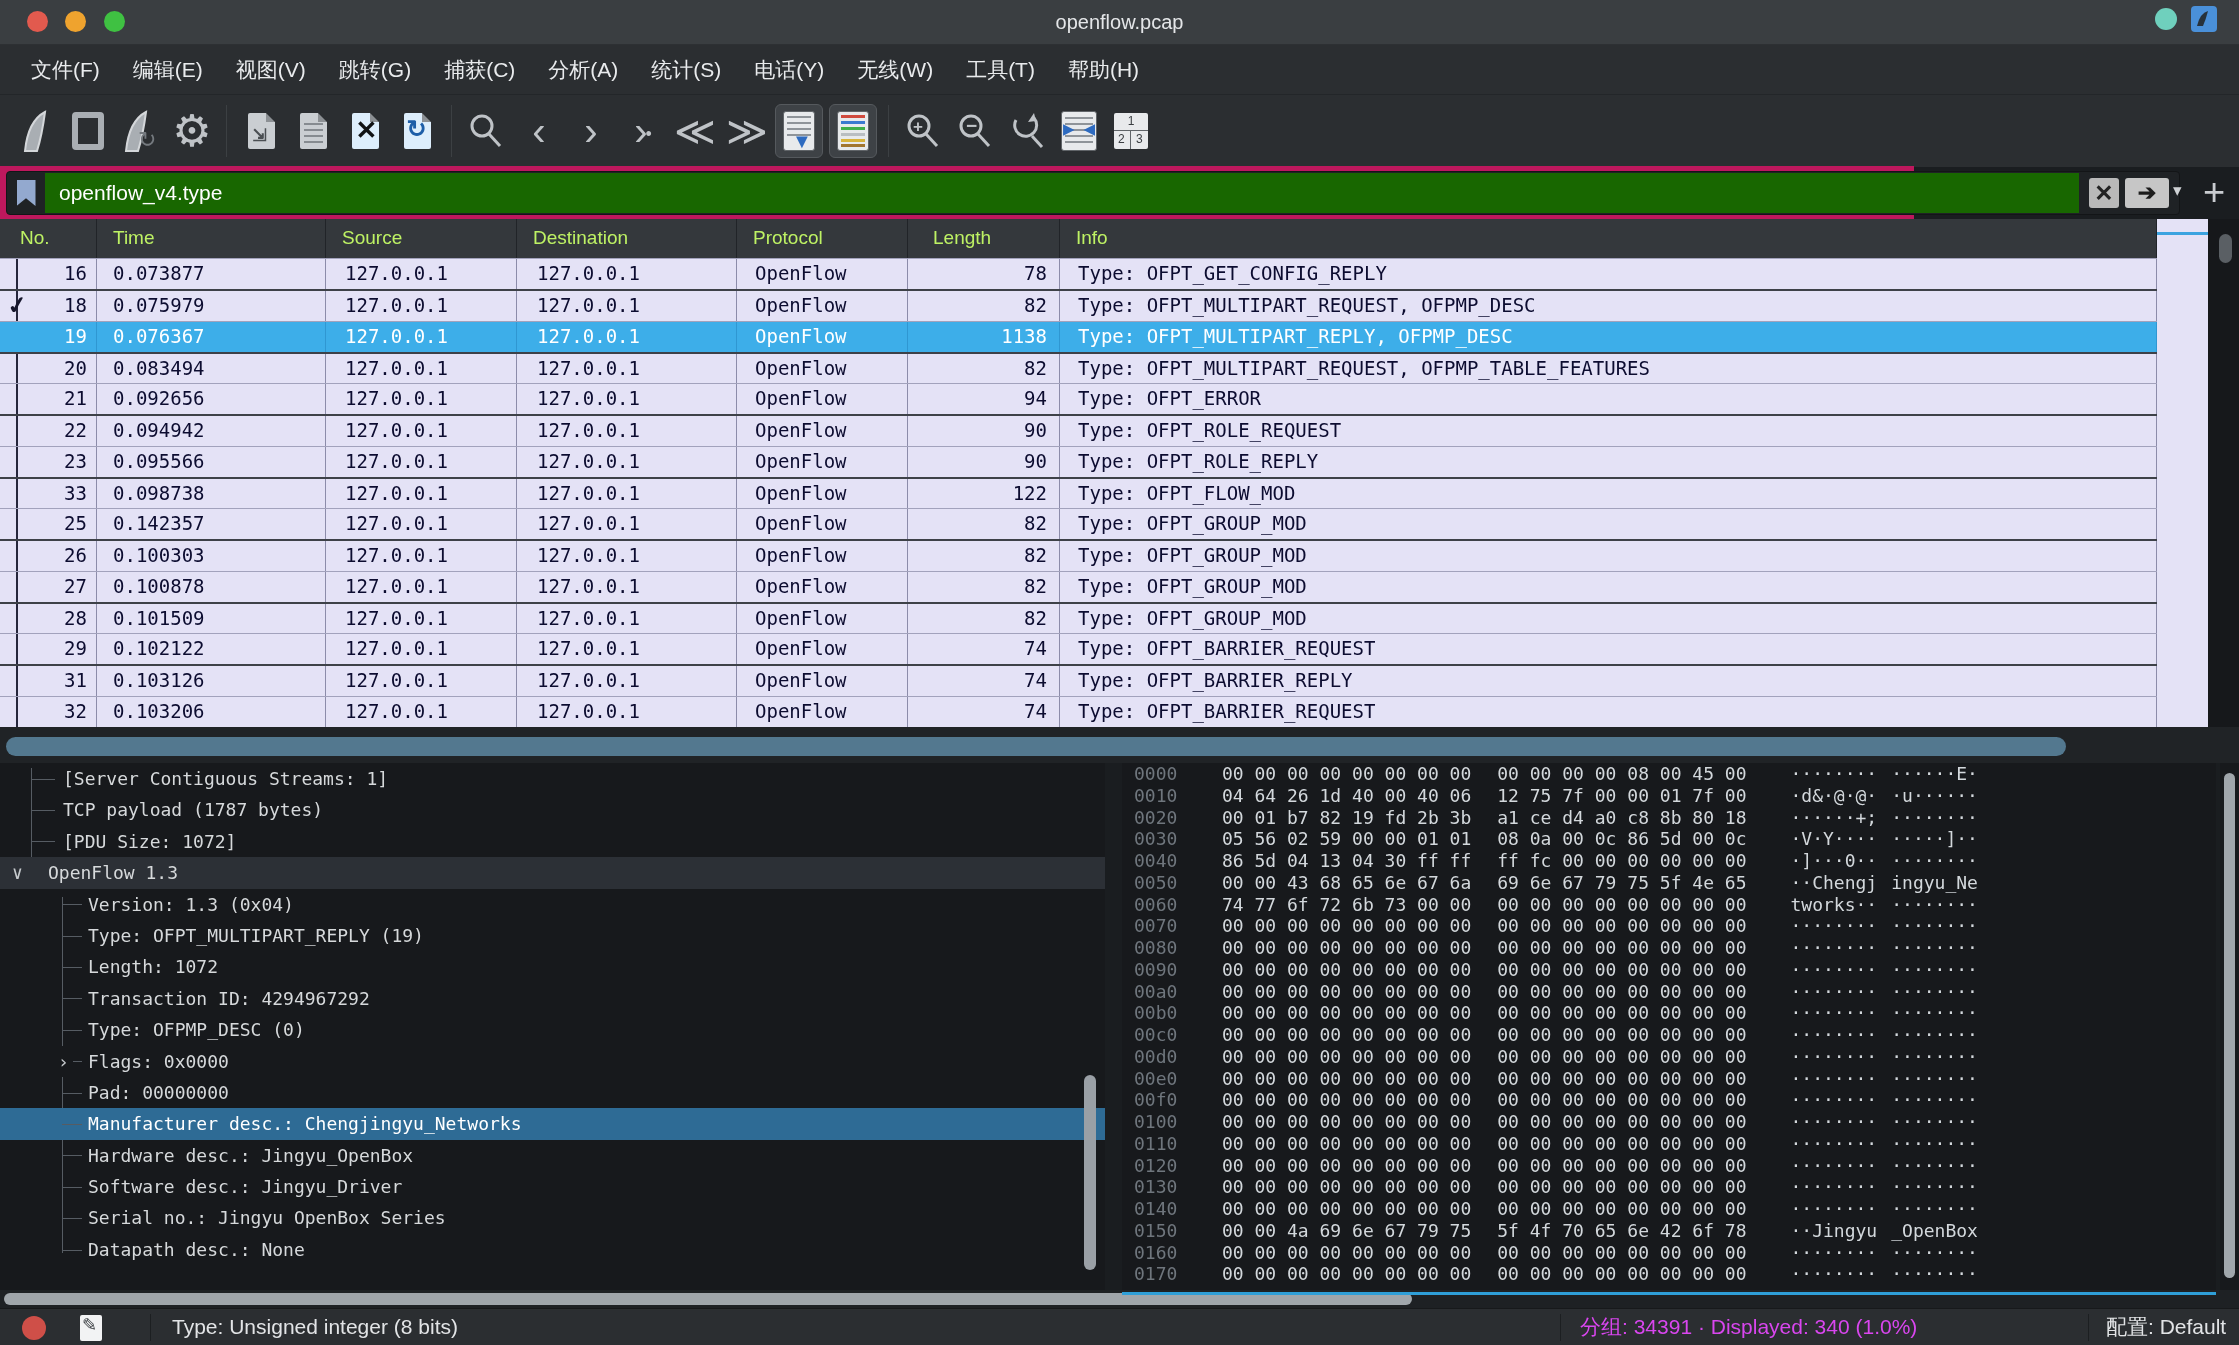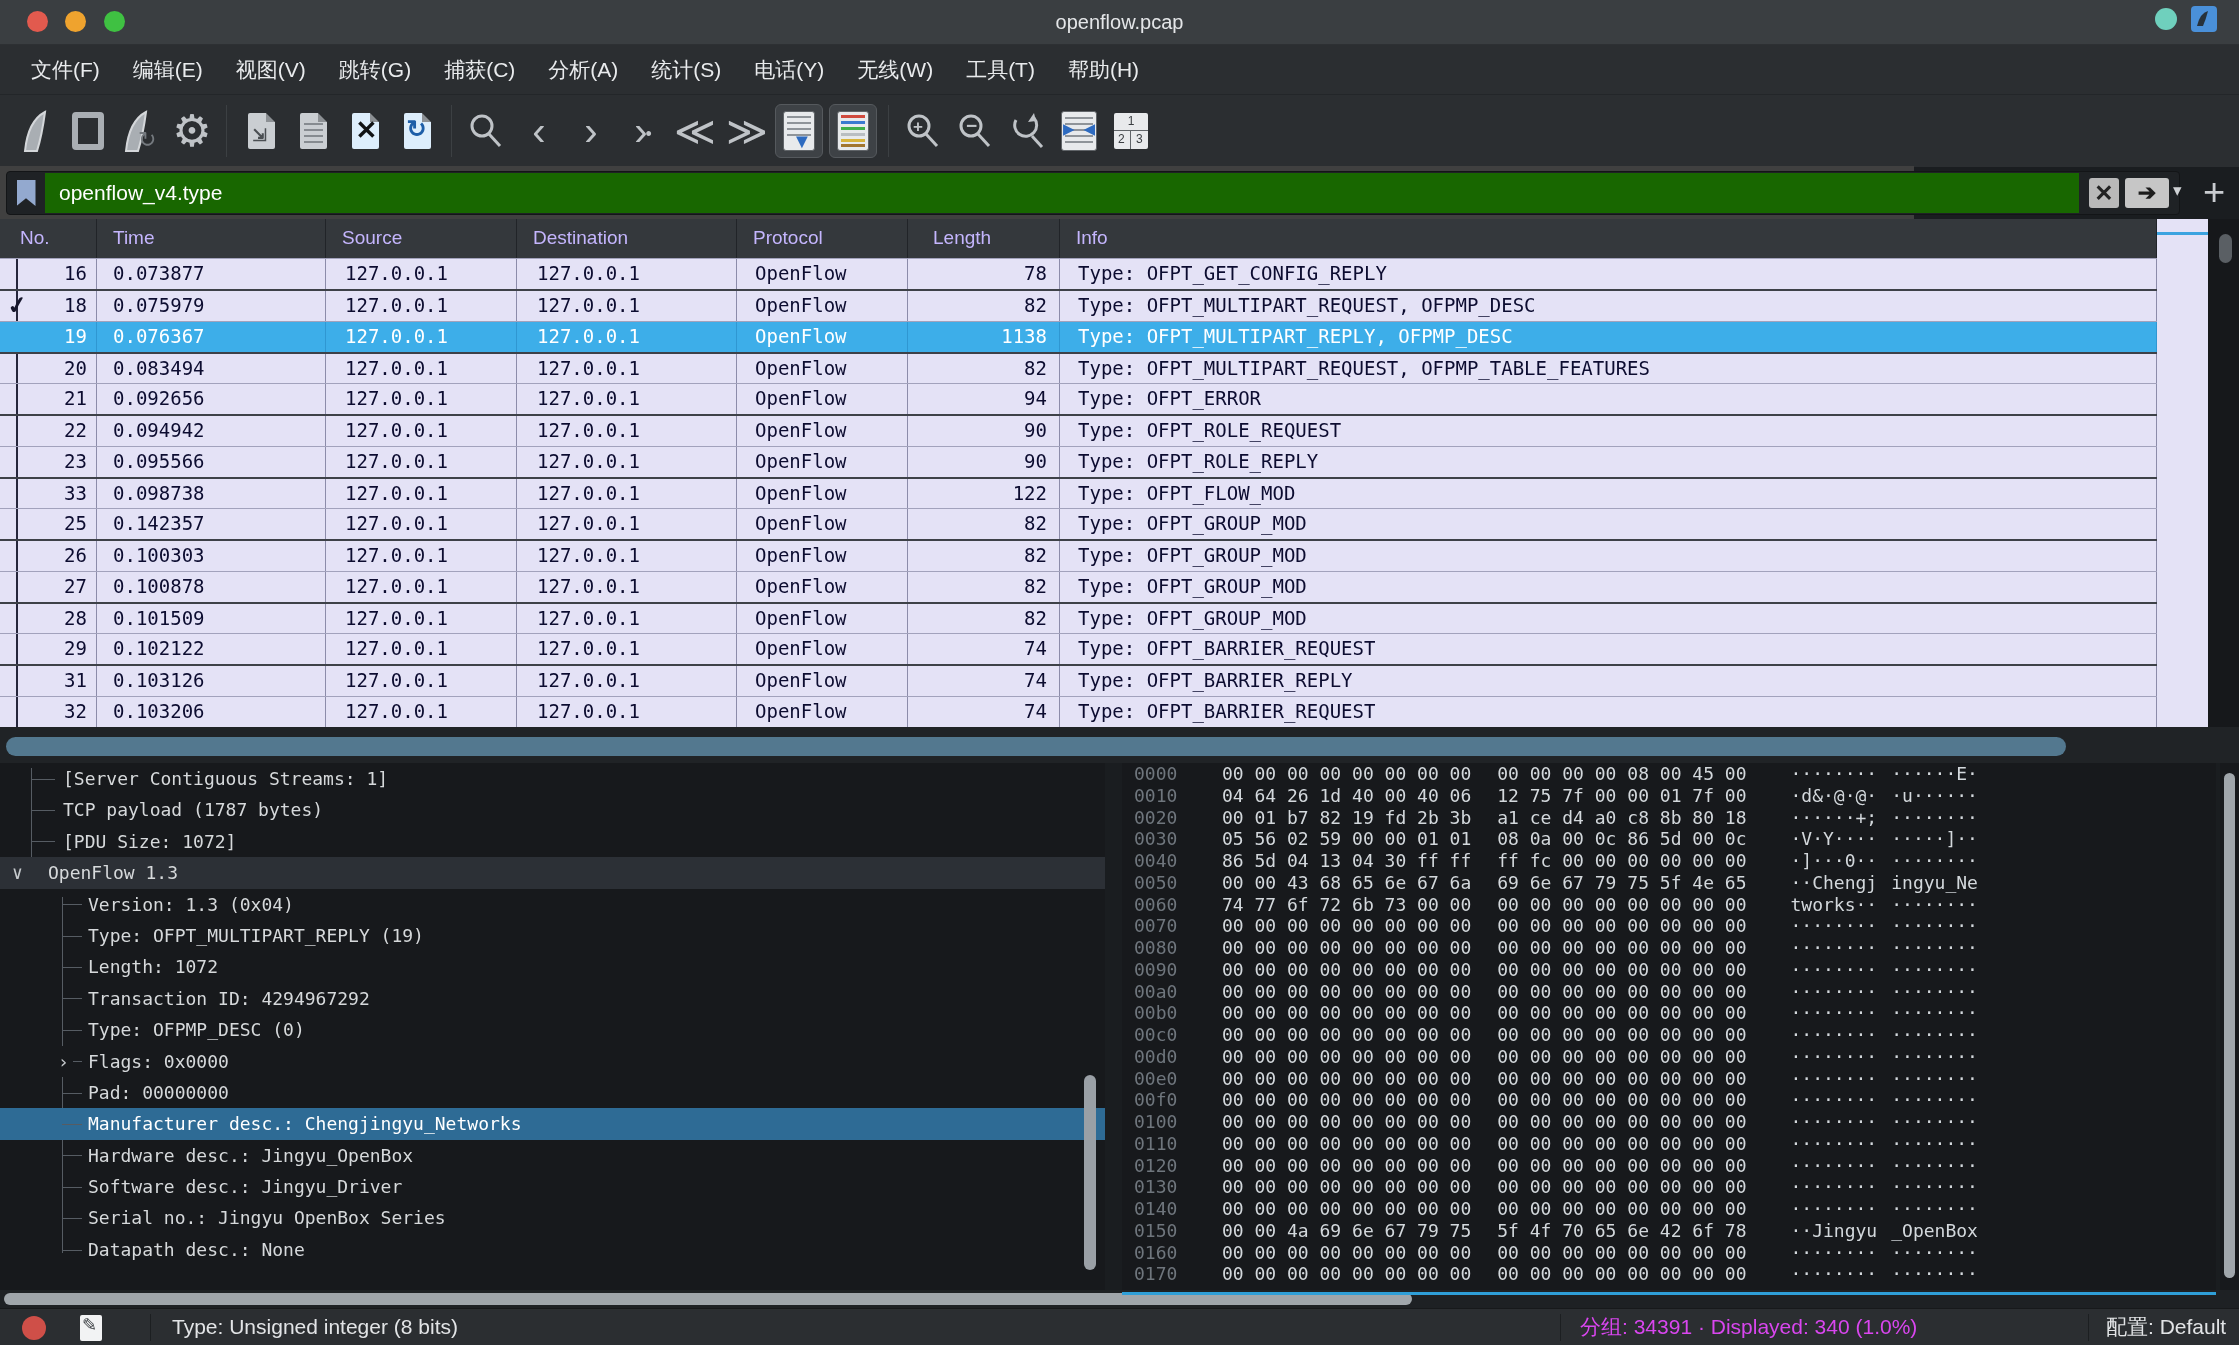--- a/index.html
+++ b/index.html
@@ -31,36 +31,36 @@
   .doc{position:relative;width:27px;height:36px;background:#caced2;border-radius:2px;}
   .doc .fold{position:absolute;right:0;top:0;border-style:solid;border-width:0 9px 9px 0;border-color:transparent #2b2e31 #8c9094 transparent;}
   .doc .rule{position:absolute;left:4px;width:19px;height:2px;background:#868b90;}
   .doc.bluish{background:#ddeefc;}
   .doc .ov{position:absolute;font-weight:700;}
   .mini-list{position:relative;width:30px;height:38px;background:#e8eaec;border-radius:3px;border:1px solid #606468;}
   .mini-list i{position:absolute;left:3px;right:3px;height:2px;background:#8f9499;}
   .mini-list.color i{height:3px;}
   .numgrid{position:relative;width:34px;height:36px;background:#e8eaec;border-radius:2px;color:#3a3e42;font-size:12px;}
   
-  .filterbar{position:absolute;left:0;top:166px;width:1914px;height:53px;background:#404040;}
+  .filterbar{position:absolute;left:0;top:166px;width:1914px;height:53px;background:#be185d;}
   .fb-wrap{position:absolute;left:6px;top:5px;height:42px;width:2172px;background:#1f2225;border:1px solid #131517;border-radius:4px;}
   .fb-bookmark{position:absolute;left:0;top:0;width:38px;height:42px;display:flex;align-items:center;justify-content:center;}
   .ribbon{width:19px;height:26px;background:#93a9cf;clip-path:polygon(0 0,100% 0,100% 100%,50% 70%,0 100%);}
   .fb-field{position:absolute;left:38px;top:1px;height:40px;width:2034px;background:#186700;color:#ffffff;
             font-size:21px;line-height:40px;padding-left:14px;box-sizing:border-box;white-space:nowrap;overflow:hidden;}
   .fb-clear{position:absolute;left:2082px;top:6px;width:30px;height:30px;background:#b9b9b9;border-radius:3px;
             color:#232323;font-size:23px;line-height:30px;text-align:center;font-weight:700;}
   .fb-apply{position:absolute;left:2118px;top:6px;width:44px;height:30px;background:#c6c6c6;border-radius:3px;
             color:#1d1d1d;font-size:22px;line-height:29px;text-align:center;font-weight:700;}
   .fb-caret{position:absolute;left:2166px;top:8px;color:#cfd2d5;font-size:17px;}
   .fb-add{position:absolute;left:2194px;top:4px;width:40px;height:44px;color:#c9ccd0;font-size:38px;line-height:44px;text-align:center;}
   
   .phead{position:absolute;left:0;top:219px;width:2157px;height:39px;background:#34383c;border-bottom:1px solid #15171a;
          display:grid;grid-template-columns:97px 229px 191px 220px 171px 152px 1fr;}
-  .phead .hc{color:#c4b5fd;font-size:19px;line-height:38px;border-right:1px solid #212428;padding-left:16px;box-sizing:border-box;white-space:nowrap;overflow:hidden;}
+  .phead .hc{color:#bef264;font-size:19px;line-height:38px;border-right:1px solid #212428;padding-left:16px;box-sizing:border-box;white-space:nowrap;overflow:hidden;}
   .phead .hc.first{padding-left:20px;}
   .phead .hc.len{padding-left:25px;}
   .prows{position:absolute;left:0;top:258px;width:2157px;height:469px;background:#e4e2f6;overflow:hidden;}
   .prow{position:relative;width:100%;height:31.27px;display:grid;grid-template-columns:97px 229px 191px 220px 171px 152px 1fr;
         font-family:"DejaVu Sans Mono","Liberation Mono",monospace;font-size:19px;color:#0c0c30;
         border-top:1px solid #a2a2bc;box-sizing:border-box;}
   .prow:first-child{border-top:none;}
   .prow.gsep{border-top:2px solid #3d4148;}
   .prow .c{line-height:29px;border-right:1px solid #8c8caa;box-sizing:border-box;white-space:nowrap;overflow:hidden;}
   .prow .c.no{text-align:right;padding-right:9px;}

